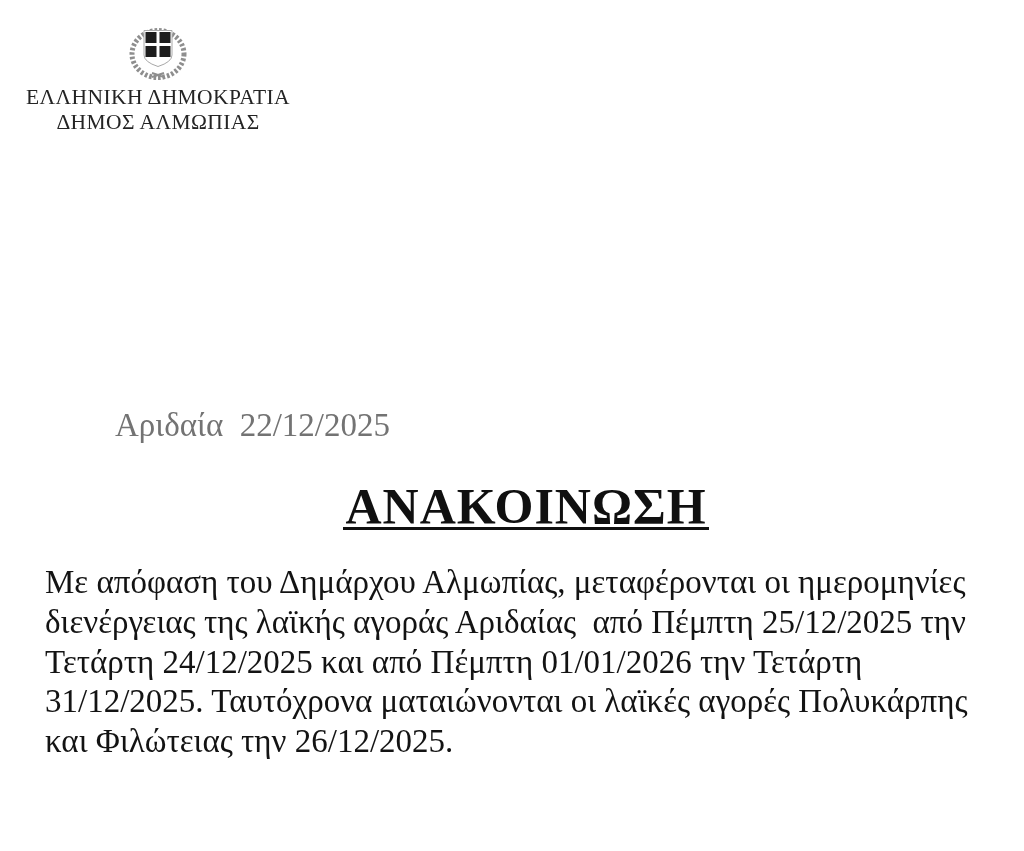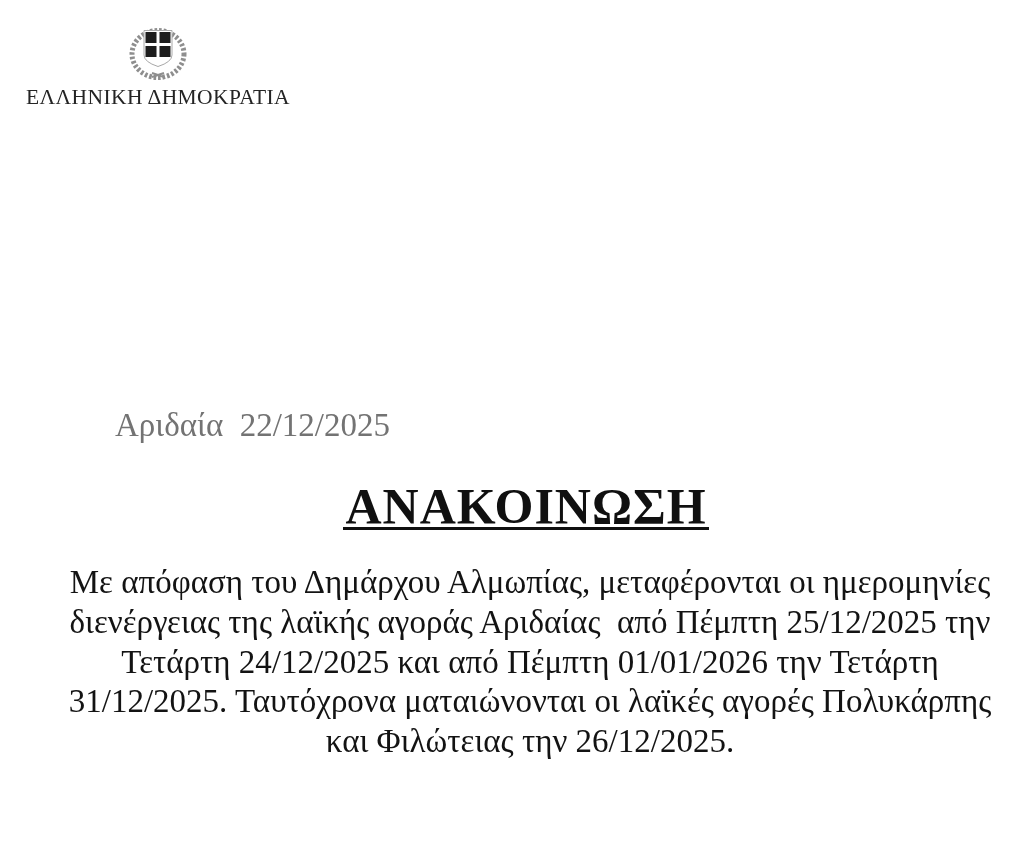--- a/index.html
+++ b/index.html
@@ -58,21 +58,20 @@
   }
   .bodytext {
     position: absolute;
     left: 45px;
     top: 563px;
     width: 970px;
     font-size: 33px;
     line-height: 39.8px;
     white-space: pre-wrap;
     color: #131313;
-    text-align: center;
   }
   .bline { white-space: pre; }
   .bline .bold { font-weight: normal; }
 </style>
 </head>
 <body>
 
 <div class="page" style="background: rgb(255, 255, 255); color: rgb(19, 19, 19); padding-left: 39px;">
 
   <div class="letterhead">
@@ -84,20 +83,21 @@
       <path d="M 15 6.5 L 43 6.5 L 43 31 Q 43 38 29 42.5 Q 15 38 15 31 Z" fill="#ffffff" stroke="var(--shieldline, #a8a8a8)" stroke-width="1"></path>
 
       <g fill="var(--cross, #1d1d1d)">
         <rect x="16.5" y="8" width="11" height="11"></rect>
         <rect x="30.5" y="8" width="11" height="11"></rect>
         <rect x="16.5" y="22" width="11" height="11"></rect>
         <rect x="30.5" y="22" width="11" height="11"></rect>
       </g>
     </svg>
     <div class="lh-line1">ΕΛΛΗΝΙΚΗ ΔΗΜΟΚΡΑΤΙΑ</div>
+    <div class="lh-line2">ΔΗΜΟΣ ΑΛΜΩΠΙΑΣ</div>
   </div>
 
   <div class="dateline">Αριδαία  22/12/2025</div>
 
   <div class="title-row">
     <span class="title-text">ΑΝΑΚΟΙΝΩΣΗ</span>
   </div>
 
   <div class="bodytext" id="bodytext"><div class="bline"><span>Με απόφαση του Δημάρχου Αλμωπίας, μεταφέρονται οι ημερομηνίες</span></div><div class="bline"><span>διενέργειας της λαϊκής αγοράς </span><span class="bold">Αριδαίας</span><span>  από Πέμπτη 25/12/2025 την</span></div><div class="bline"><span>Τετάρτη 24/12/2025 και από Πέμπτη 01/01/2026 την Τετάρτη</span></div><div class="bline"><span>31/12/2025. Ταυτόχρονα ματαιώνονται οι λαϊκές αγορές Πολυκάρπης</span></div><div class="bline"><span>και Φιλώτειας την 26/12/2025.</span></div></div>
 

